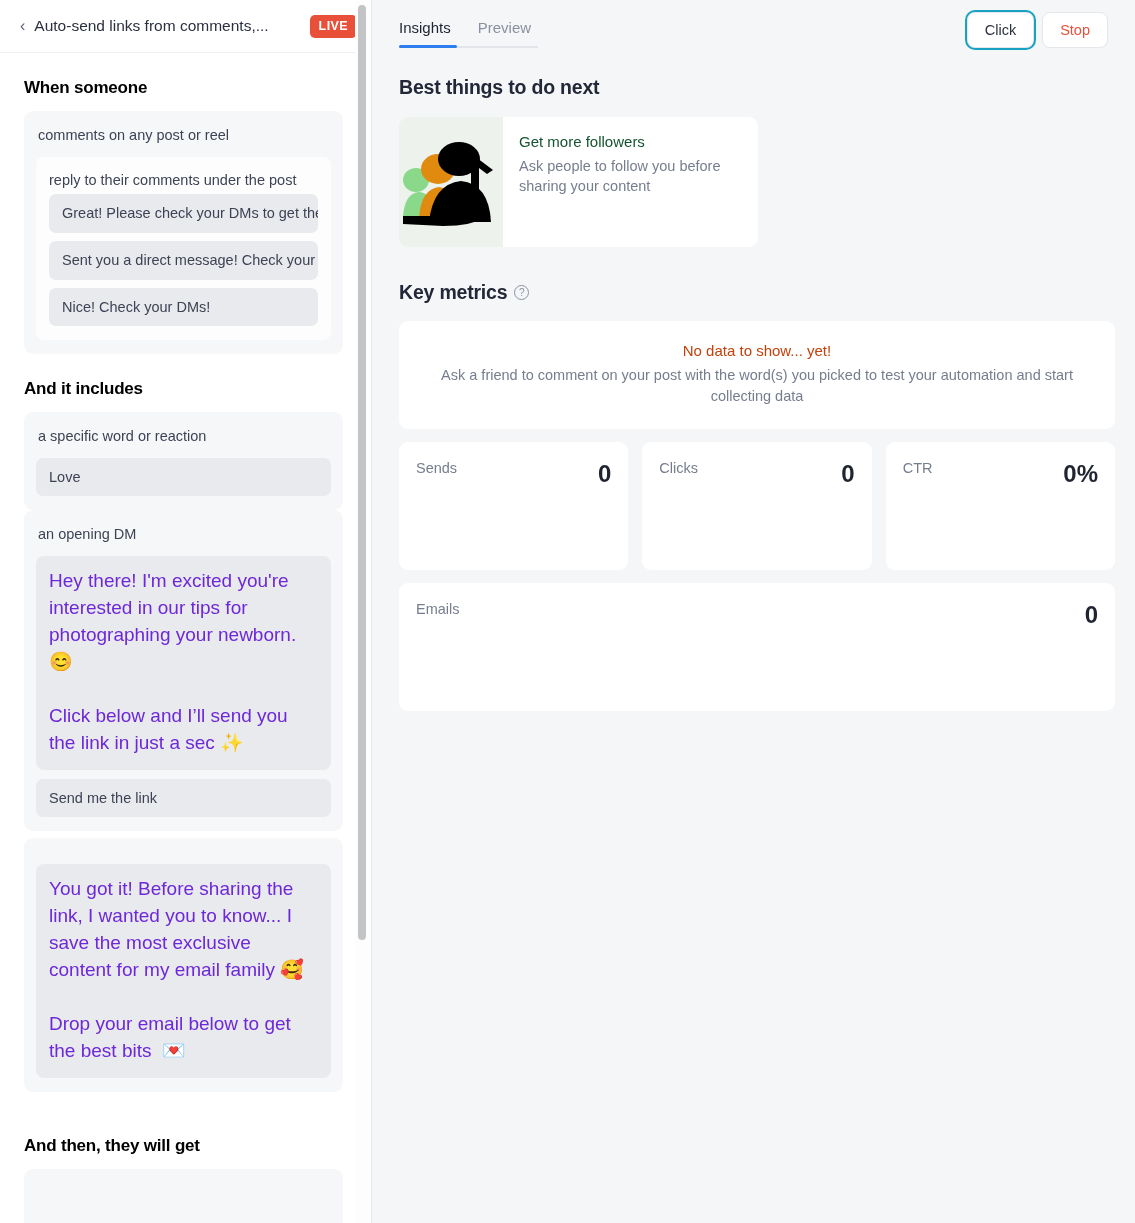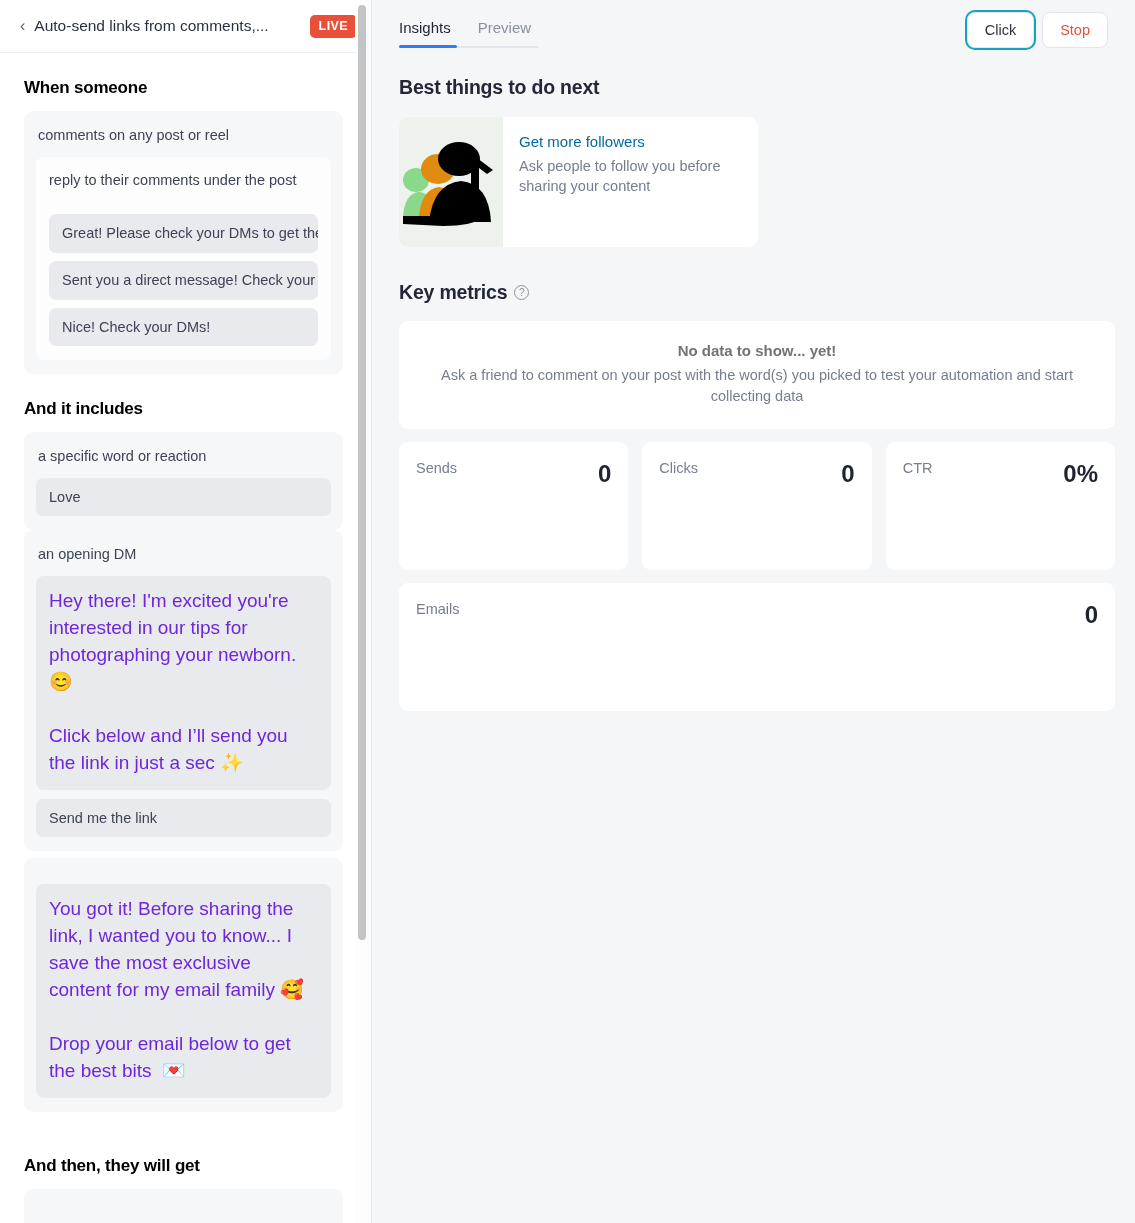--- a/index.html
+++ b/index.html
@@ -57,21 +57,21 @@
     font-size: 14.5px; color: #3d4354; line-height: 1.4;
     padding: 0 0 0 2px;
   }
   .inner-card {
     background: #fdfdfe; border-radius: 8px;
     padding: 13px 13px 14px;
     margin-top: 12px;
   }
   .inner-label {
     font-size: 14.5px; color: #3d4354; line-height: 1.42;
-    margin-bottom: 23px;
+    margin-bottom: 3px;
   }
   .chip {
     background: #e9eaee; border-radius: 7px;
     font-size: 14.5px; color: #3d4354;
     padding: 11px 13px;
     margin-bottom: 8px;
     white-space: nowrap; overflow: hidden;
   }
   .chip:last-child { margin-bottom: 0; }
   .bubble {
@@ -144,39 +144,39 @@
   .suggestion-card {
     margin-top: 18px; width: 359px; height: 130px;
     display: flex; border-radius: 9px; overflow: hidden;
     background: #fff;
   }
   .sugg-illus {
     width: 127px; height: 130px; background: #edf2ec;
     display: flex; align-items: center; justify-content: center;
   }
   .sugg-text { padding: 16px 14px 0 16px; }
-  .sugg-head { font-size: 15px; color: #0369a1; margin-bottom: 7px; }
+  .sugg-head { font-size: 15px; color: #14532d; margin-bottom: 7px; }
   .sugg-sub { font-size: 14.5px; color: #767d8d; line-height: 1.36; }
 
   .km-head {
     display: flex; align-items: center; gap: 7px;
     margin-top: 34px;
   }
   .help-icon {
     width: 15px; height: 15px; border-radius: 50%;
     border: 1.3px solid #8c93a1; color: #8c93a1;
     font-size: 10px; line-height: 13px; text-align: center;
     cursor: pointer; font-family: "Liberation Sans", sans-serif;
   }
   .nodata-card {
     margin-top: 17px; background: #fff; border-radius: 9px;
     padding: 21px 20px 24px; text-align: center;
     height: 108px;
   }
-  .nodata-title { font-size: 15px; font-weight: bold; color: #737373; margin-bottom: 6px; }
+  .nodata-title { font-size: 15px; font-weight: normal; color: #c2410c; margin-bottom: 6px; }
   .nodata-sub { font-size: 14.5px; color: #767d8d; line-height: 1.42; }
 
   .metrics-row { display: flex; gap: 14px; margin-top: 13px; }
   .metric-card {
     flex: 1; background: #fff; border-radius: 9px;
     padding: 18px 17px 20px; height: 128px;
     display: flex; flex-direction: row; justify-content: space-between;
     cursor: default;
   }
   .metric-card.wide { flex: none; width: 100%; }

